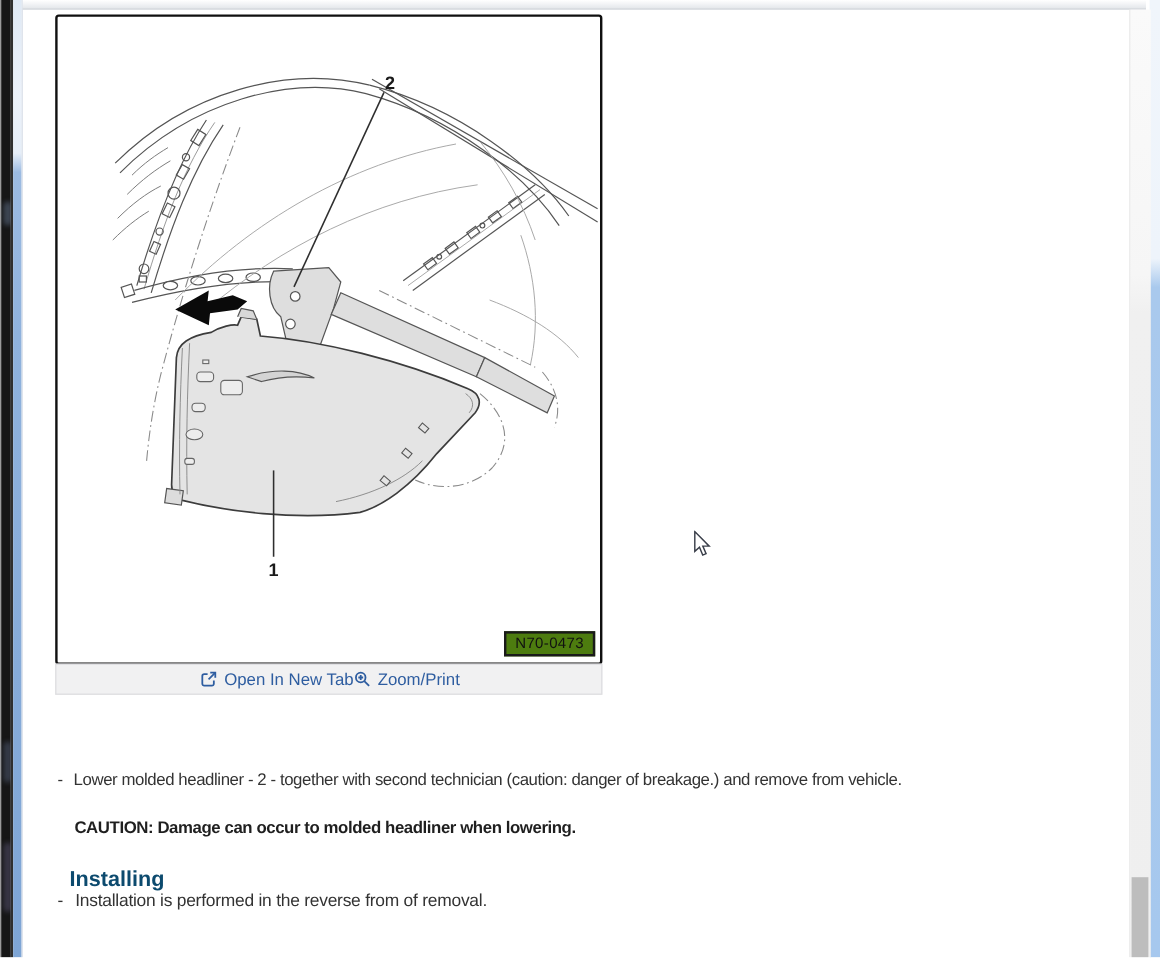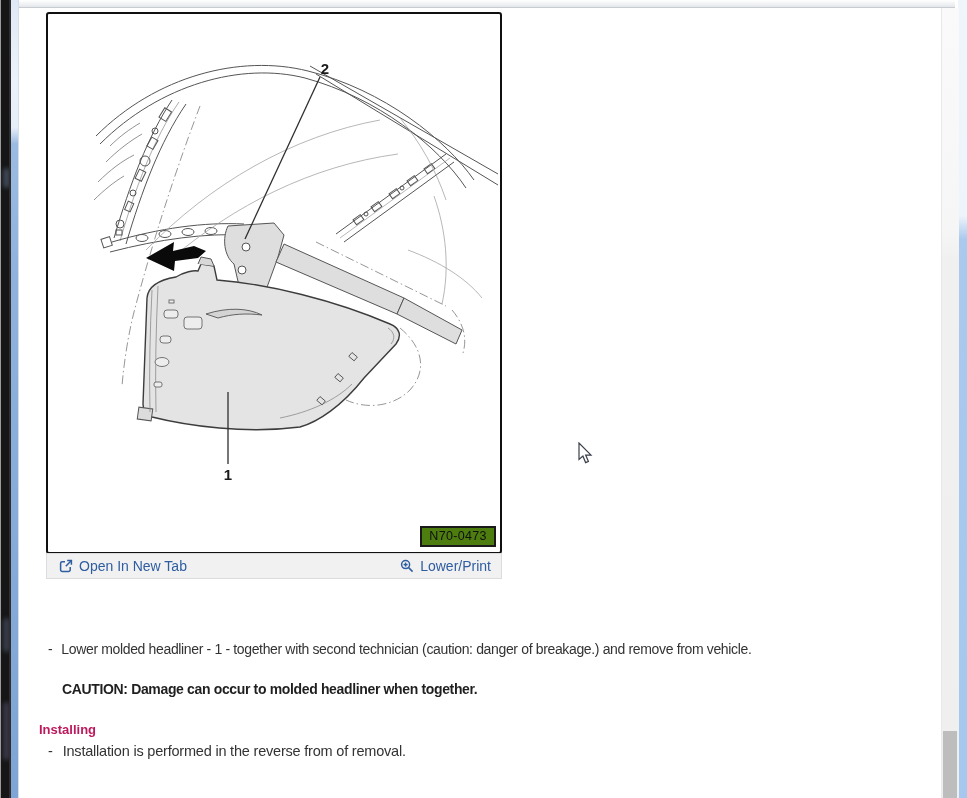--- a/index.html
+++ b/index.html
@@ -30,33 +30,33 @@
   
   #figure-panel{position:absolute;left:46px;top:12px;width:452px;height:538px;
     background:#ffffff;border:2px solid #101010;border-radius:3px;}
   #figure-number-badge{position:absolute;left:372px;top:512px;width:72px;height:17px;
     border:2px solid #1a1a1a;font-size:12.5px;line-height:17px;text-align:center;
     color:#111;letter-spacing:.3px;background:#4d7c0f;}
 
   
   #figure-toolbar{position:absolute;left:46px;top:553px;width:456px;height:26px;
     background:#f1f1f2;border:1px solid #dcdcdf;box-sizing:border-box;
-    display:flex;justify-content:space-between;align-items:center;padding:0 10px 0 12px;}
+    display:flex;justify-content:center;align-items:center;padding:0 10px 0 12px;}
   .toolbar-link{display:flex;align-items:center;gap:6px;color:var(--link-color,#2e5da0);
     font-size:14px;text-decoration:none;cursor:pointer;}
   .toolbar-link svg{display:block;}
 
   
   .bullet-row{position:absolute;display:flex;color:#333;}
   #step-remove-row{left:48px;top:641px;width:800px;font-size:14px;
     letter-spacing:-.35px;gap:9px;}
   #caution-note{position:absolute;left:62px;top:681px;font-size:14px;font-weight:bold;
     letter-spacing:-.35px;color:#1f1f1f;}
-  #installing-heading{position:absolute;left:39px;top:722px;font-size:13px;
-    font-weight:bold;color:#be185d;}
+  #installing-heading{position:absolute;left:58px;top:722px;font-size:18px;
+    font-weight:bold;color:#0c4a6e;}
   #step-install-row{left:48px;top:743px;width:600px;font-size:14.5px;gap:10px;
     letter-spacing:-.2px;}
 
   
   #mouse-cursor{position:absolute;left:578px;top:442px;}
 </style>
 </head>
 <body>
 
 <div id="screen">
@@ -210,30 +210,30 @@
     </a>
     <a class="toolbar-link">
       <span>
         <svg width="14" height="14" viewBox="0 0 14 14" fill="none" stroke="var(--link-color,#2e5da0)" stroke-width="1.5">
           <circle cx="5.6" cy="5.6" r="4"></circle>
           <line x1="8.6" y1="8.6" x2="12.6" y2="12.6"></line>
           <line x1="3.6" y1="5.6" x2="7.6" y2="5.6"></line>
           <line x1="5.6" y1="3.6" x2="5.6" y2="7.6"></line>
         </svg>
       </span>
-      <span>Lower/Print</span>
+      <span>Zoom/Print</span>
     </a>
   </div>
 
   <div class="bullet-row" id="step-remove-row">
     <span>-</span>
-    <span>Lower molded headliner - 1 - together with second technician (caution: danger of breakage.) and remove from vehicle.</span>
-  </div>
-
-  <div id="caution-note">CAUTION: Damage can occur to molded headliner when together.</div>
+    <span>Lower molded headliner - 2 - together with second technician (caution: danger of breakage.) and remove from vehicle.</span>
+  </div>
+
+  <div id="caution-note">CAUTION: Damage can occur to molded headliner when lowering.</div>
 
   <div id="installing-heading">Installing</div>
 
   <div class="bullet-row" id="step-install-row">
     <span>-</span>
     <span>Installation is performed in the reverse from of removal.</span>
   </div>
 
   <div id="mouse-cursor">
     <svg width="16" height="24" viewBox="0 0 16 24">

